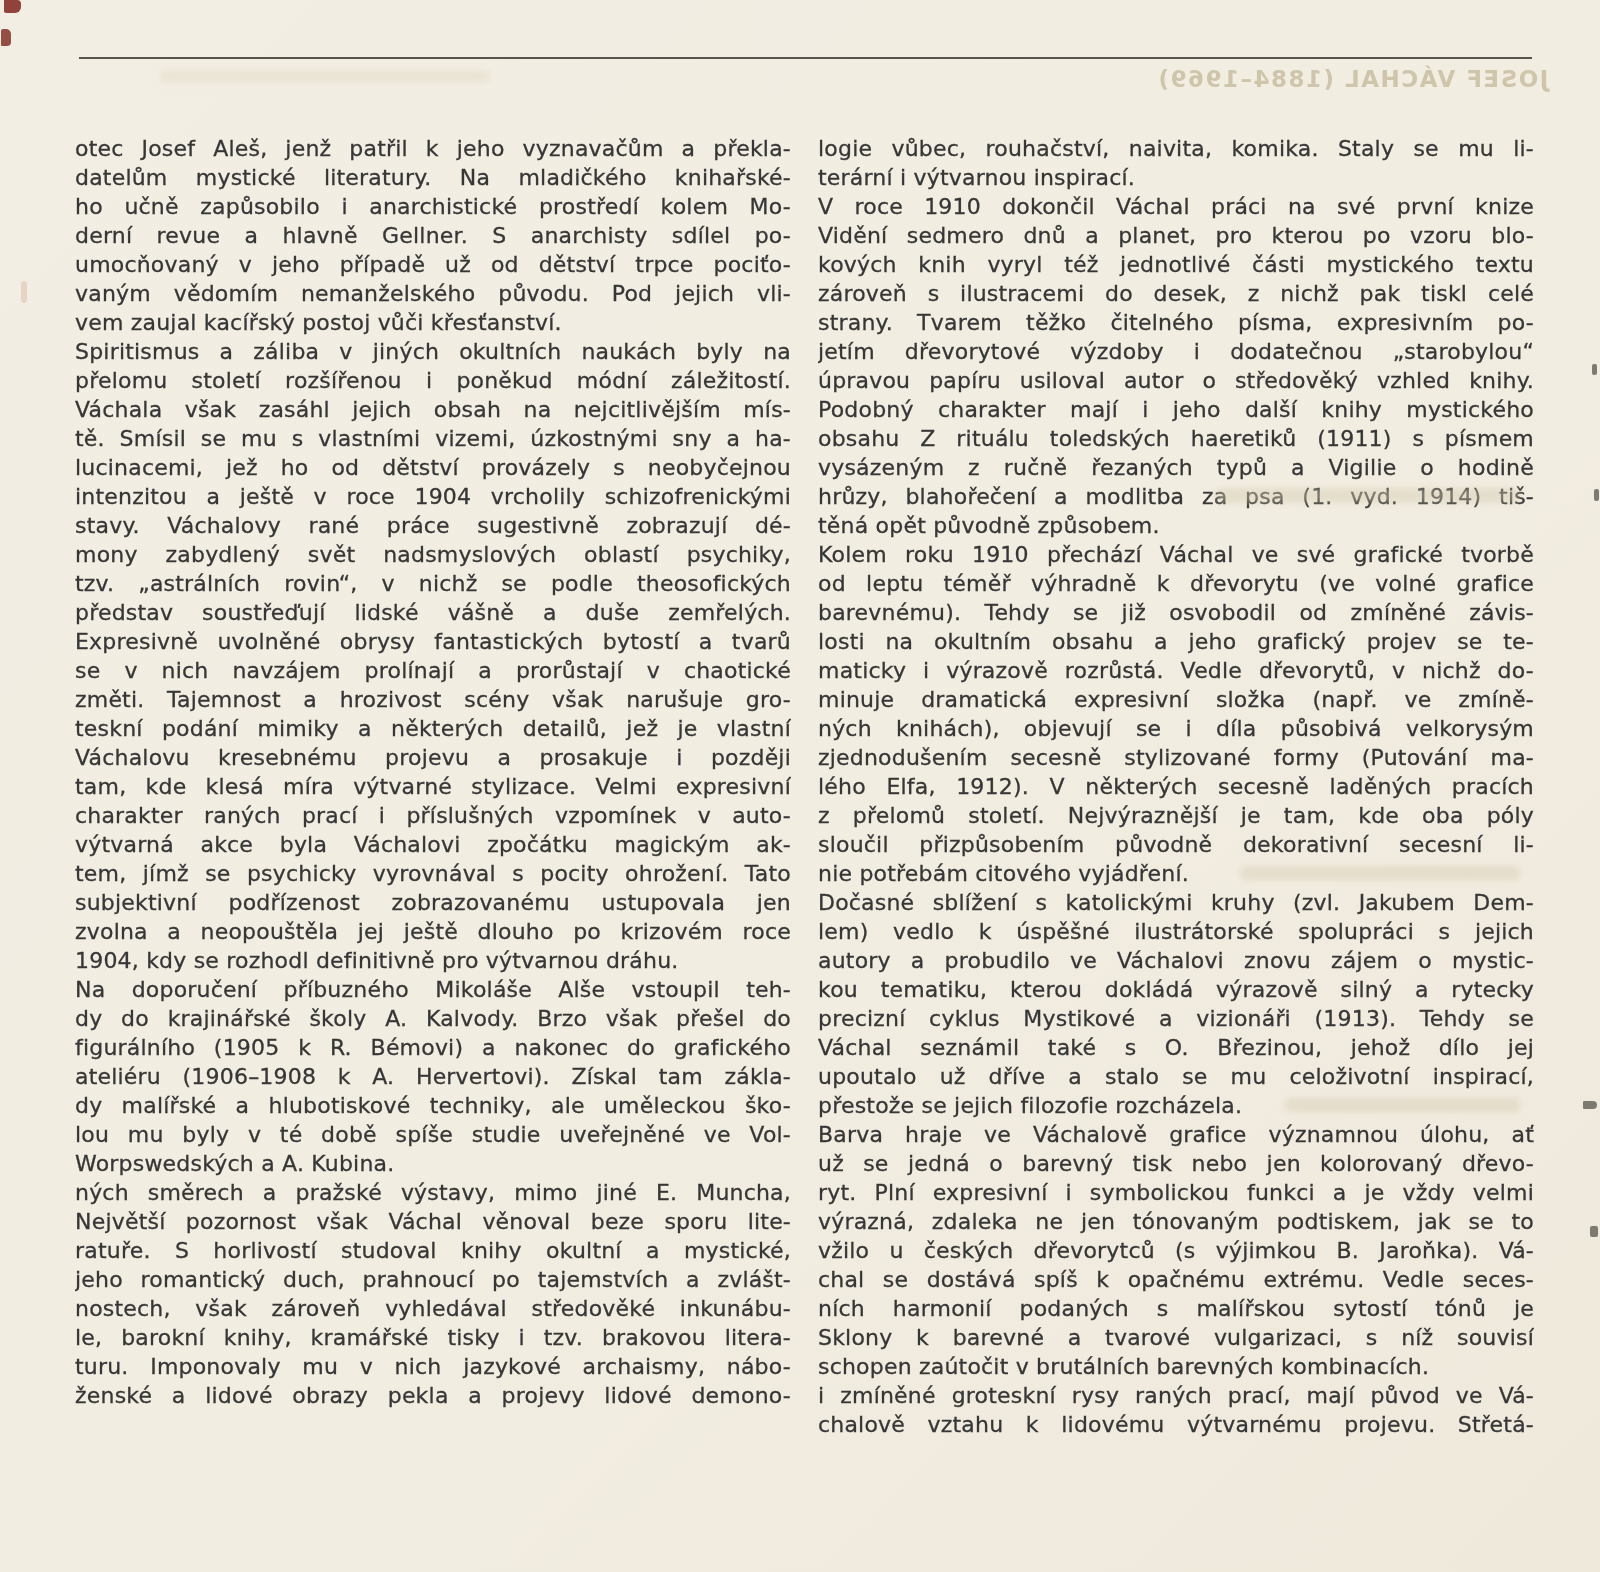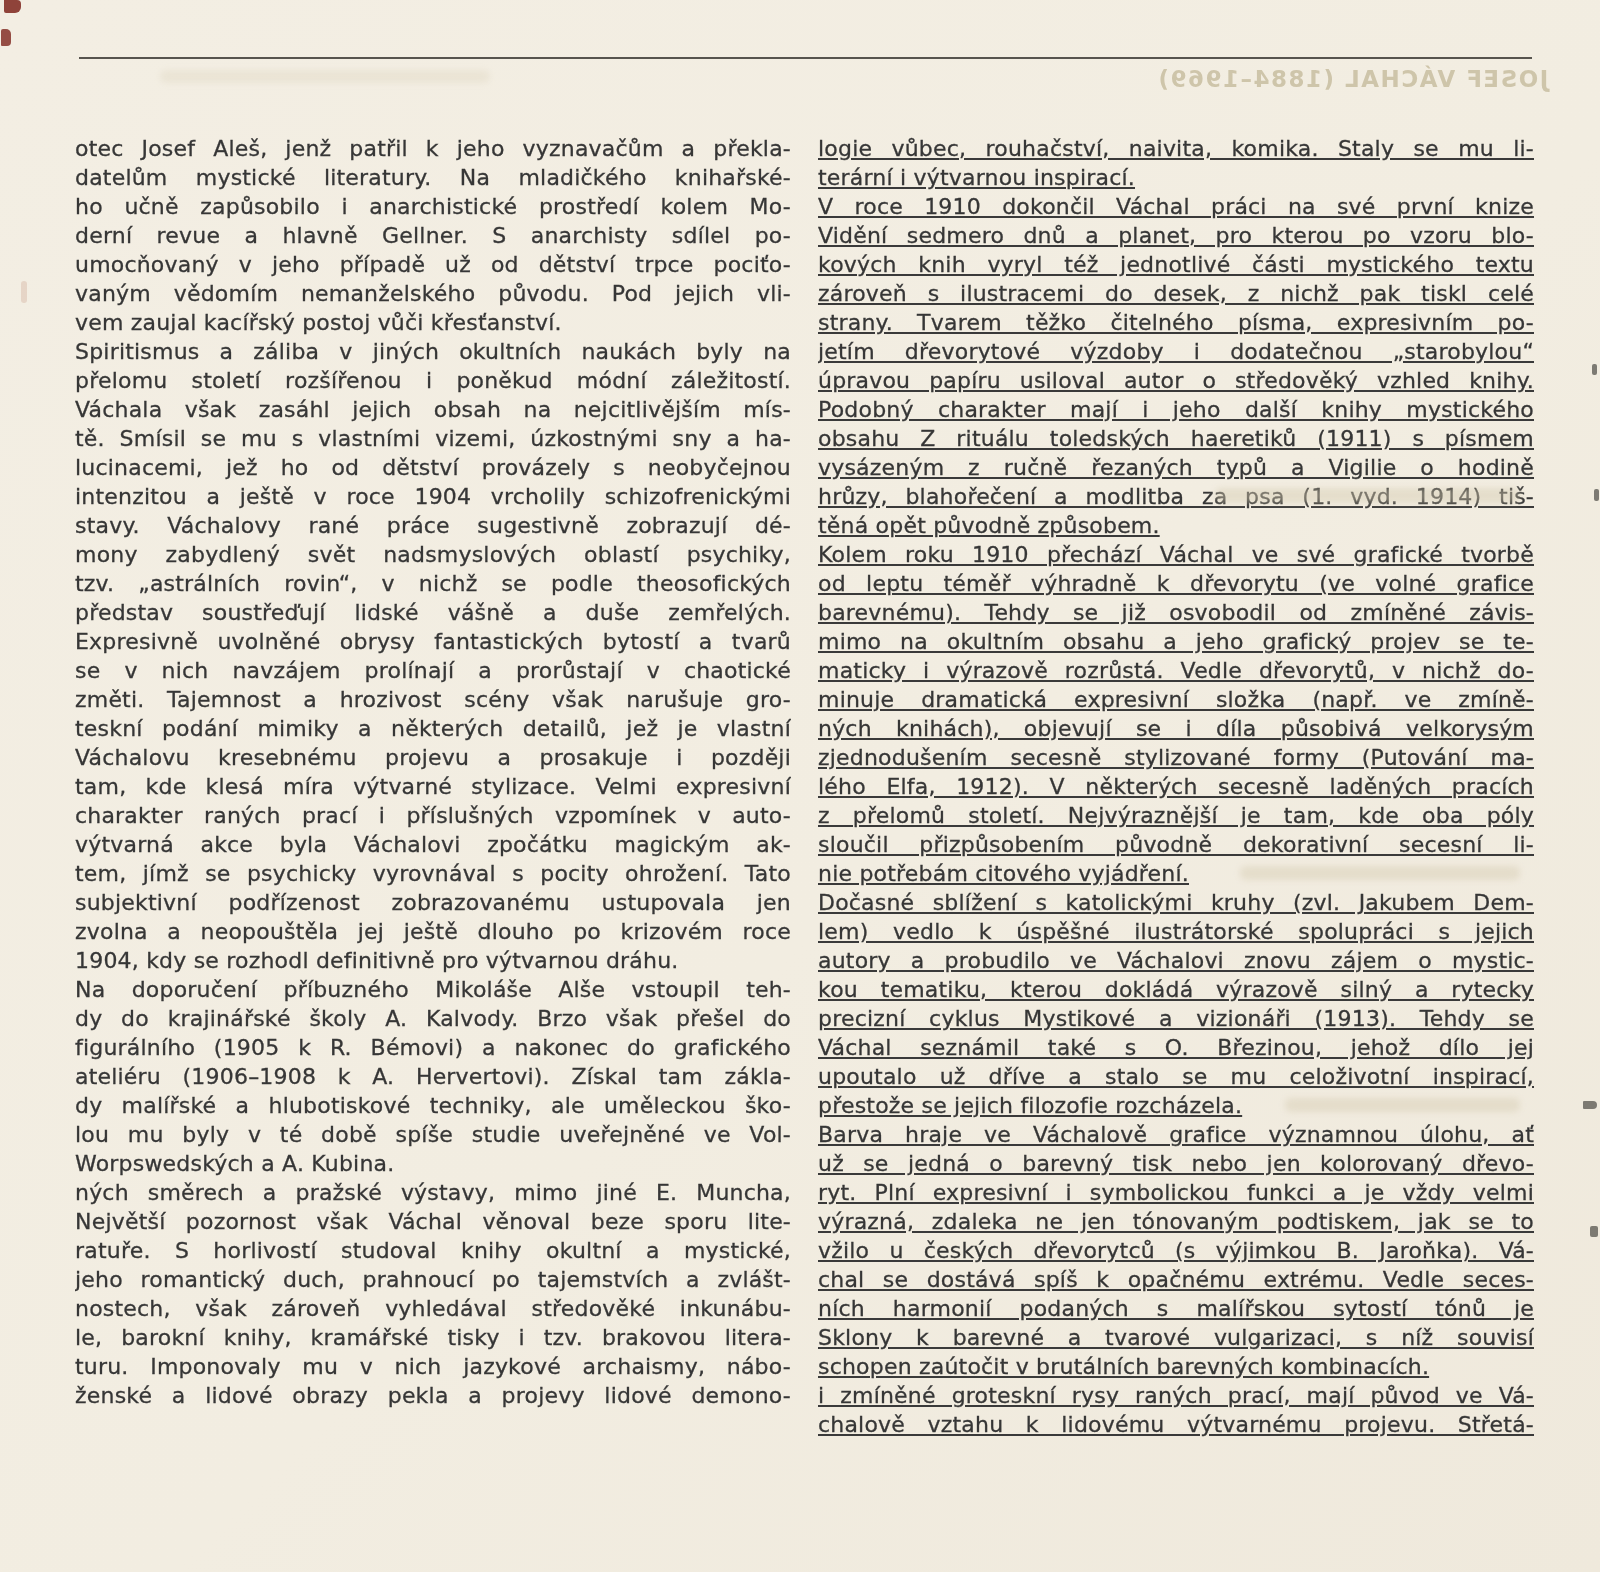--- a/index.html
+++ b/index.html
@@ -22,21 +22,21 @@
     white-space:nowrap;
   }
   .col{
     position:absolute;top:108px;width:716px;
     font-size:22px;line-height:29px;color:#363636;
     -webkit-text-stroke:0.3px #3a3a3a;
     letter-spacing:0.2px;
     margin-top:26px;
   }
   .col-left{left:75px;}
-  .col-right{left:818px;text-decoration:underline;}
+  .col-right{left:818px;}
   .line{
     display:block;height:29px;overflow:hidden;
     text-align:justify;text-align-last:justify;
     white-space:normal;
   }
   .line.flush{text-align-last:left;}
   .ink-mark{position:absolute;background:#7d241c;}
   .ink-mark.m1{left:4px;top:0;width:17px;height:13px;border-radius:0 4px 6px 2px;opacity:.85;}
   .ink-mark.m2{left:1px;top:29px;width:10px;height:17px;border-radius:2px 5px 4px 1px;opacity:.8;}
   .ink-mark.m3{left:21px;top:281px;width:6px;height:22px;border-radius:4px;opacity:.25;background:#c08a74;}
@@ -123,21 +123,21 @@
       <div class="line">jetím dřevorytové výzdoby i dodatečnou „starobylou“</div>
       <div class="line">úpravou papíru usiloval autor o středověký vzhled knihy.</div>
       <div class="line">Podobný charakter mají i jeho další knihy mystického</div>
       <div class="line">obsahu Z rituálu toledských haeretiků (1911) s písmem</div>
       <div class="line">vysázeným z ručně řezaných typů a Vigilie o hodině</div>
       <div class="line">hrůzy, blahořečení a modlitba za psa (1. vyd. 1914) tiš-</div>
       <div class="line flush">těná opět původně způsobem.</div>
       <div class="line">Kolem roku 1910 přechází Váchal ve své grafické tvorbě</div>
       <div class="line">od leptu téměř výhradně k dřevorytu (ve volné grafice</div>
       <div class="line">barevnému). Tehdy se již osvobodil od zmíněné závis-</div>
-      <div class="line">mimo na okultním obsahu a jeho grafický projev se te-</div>
+      <div class="line">losti na okultním obsahu a jeho grafický projev se te-</div>
       <div class="line">maticky i výrazově rozrůstá. Vedle dřevorytů, v nichž do-</div>
       <div class="line">minuje dramatická expresivní složka (např. ve zmíně-</div>
       <div class="line">ných knihách), objevují se i díla působivá velkorysým</div>
       <div class="line">zjednodušením secesně stylizované formy (Putování ma-</div>
       <div class="line">lého Elfa, 1912). V některých secesně laděných pracích</div>
       <div class="line">z přelomů století. Nejvýraznější je tam, kde oba póly</div>
       <div class="line">sloučil přizpůsobením původně dekorativní secesní li-</div>
       <div class="line flush">nie potřebám citového vyjádření.</div>
       <div class="line">Dočasné sblížení s katolickými kruhy (zvl. Jakubem Dem-</div>
       <div class="line">lem) vedlo k úspěšné ilustrátorské spolupráci s jejich</div>

